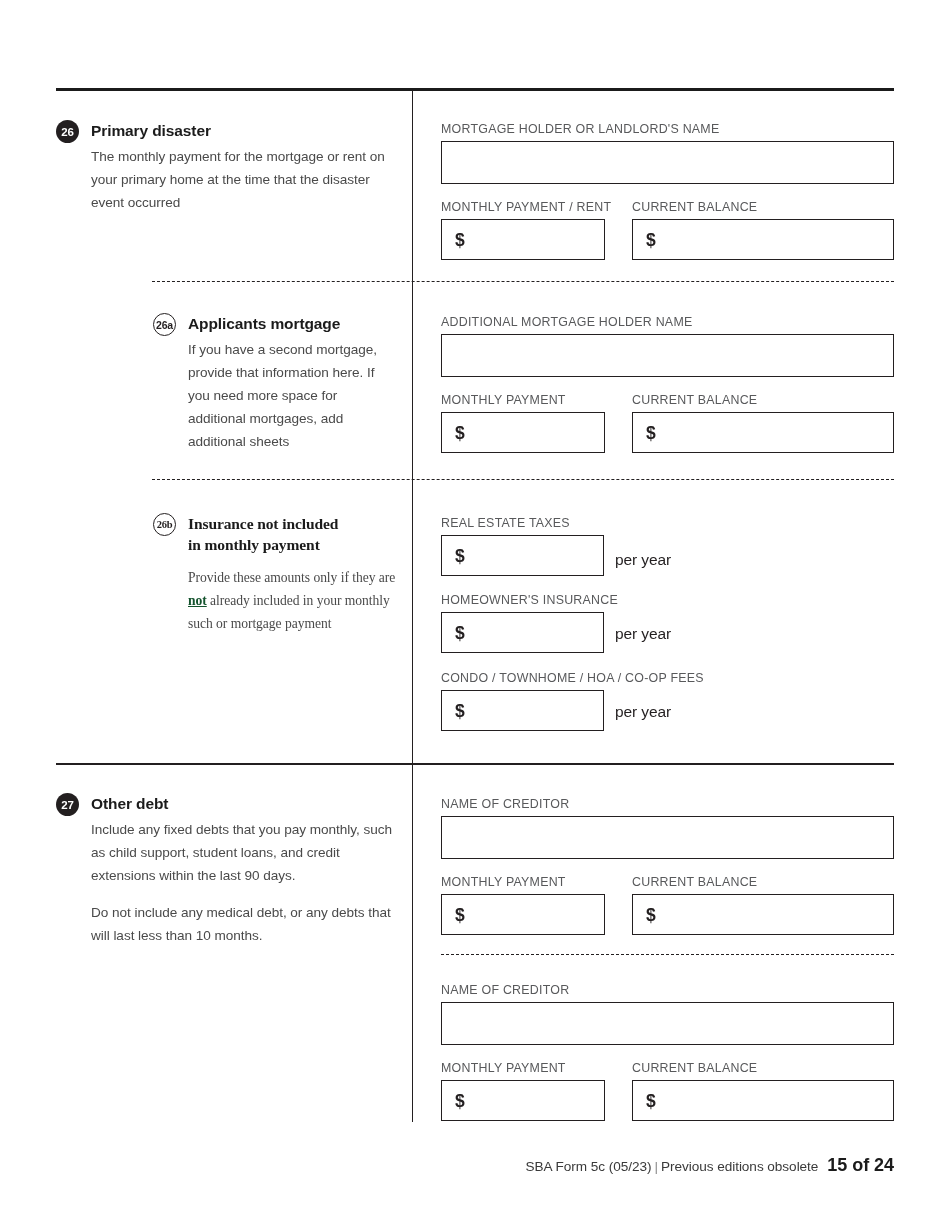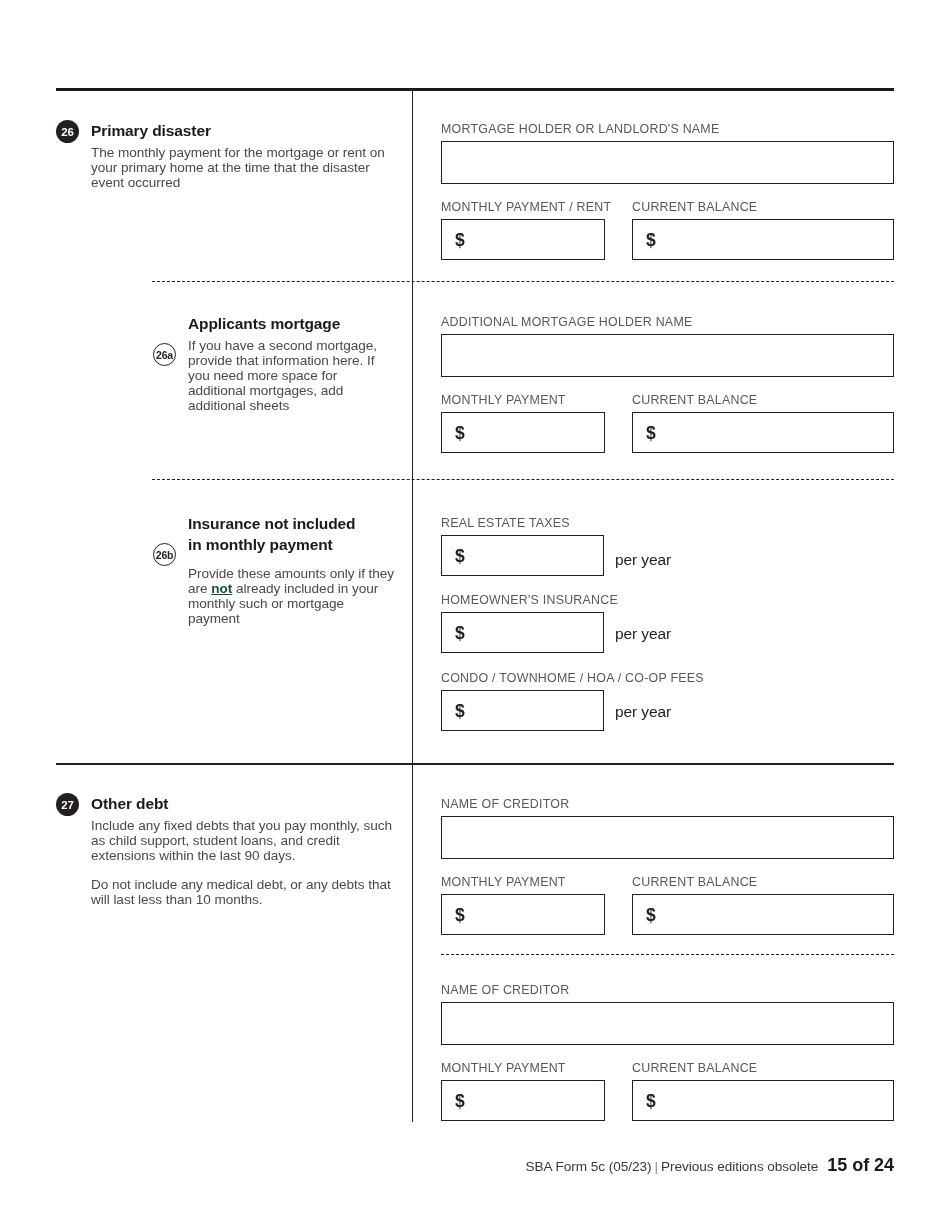--- a/index.html
+++ b/index.html
@@ -84,36 +84,35 @@
   .badge.filled {
     background: #231f20;
     color: #ffffff;
     text-align: center;
   }
   .badge.outline {
     background: #ffffff;
     color: #231f20;
     border: 1.5px solid #231f20;
     font-size: 10.5px;
-    margin-top: 30px;
   }
   .lblock h3 {
     margin: 0;
     padding: 0 0 0 35px;
     font-size: 15.5px;
     font-weight: bold;
     line-height: 21px;
     color: #1b1b1b;
     letter-spacing: -0.1px;
   }
   .lblock .body {
     margin: 0;
     padding: 4px 0 0 35px;
     font-size: 13.6px;
-    line-height: 15px;
+    line-height: 23px;
     color: #4a4a4a;
     letter-spacing: -0.05px;
   }
   .lblock .body p { margin: 0 0 14px 0; }
   .lblock .body p:last-child { margin-bottom: 0; }
   .lblock .body u { font-weight: bold; text-decoration: underline; color: #14532d; }
 
   
   .fld-label {
     position: absolute;
@@ -211,21 +210,21 @@
     <span class="dollar">$</span>
   </div>
 
   <div class="fld-label" style="left:632px; top:393px;">CURRENT BALANCE</div>
   <div class="fld-box" style="left:632px; top:412px; width:262px; height:41px;">
     <span class="dollar">$</span>
   </div>
 
   <div class="dash-rule" style="left:152px; top:479px; width:742px;"></div>
 
-  <div class="lblock" style="left:153px; top:513px; width:245px;">
+  <div class="lblock" style="left:153px; top:513px; width:245px;font-family:Liberation Serif, serif;">
     <div class="badge outline">26b</div>
     <h3>
       <span>Insurance not included</span><br>
       <span>in monthly payment</span>
     </h3>
     <div class="body" style="padding-top:11px;">
       <p><span>Provide these amounts only if they are </span><u>not</u><span> already included in your monthly such or mortgage payment</span></p>
     </div>
   </div>
 

